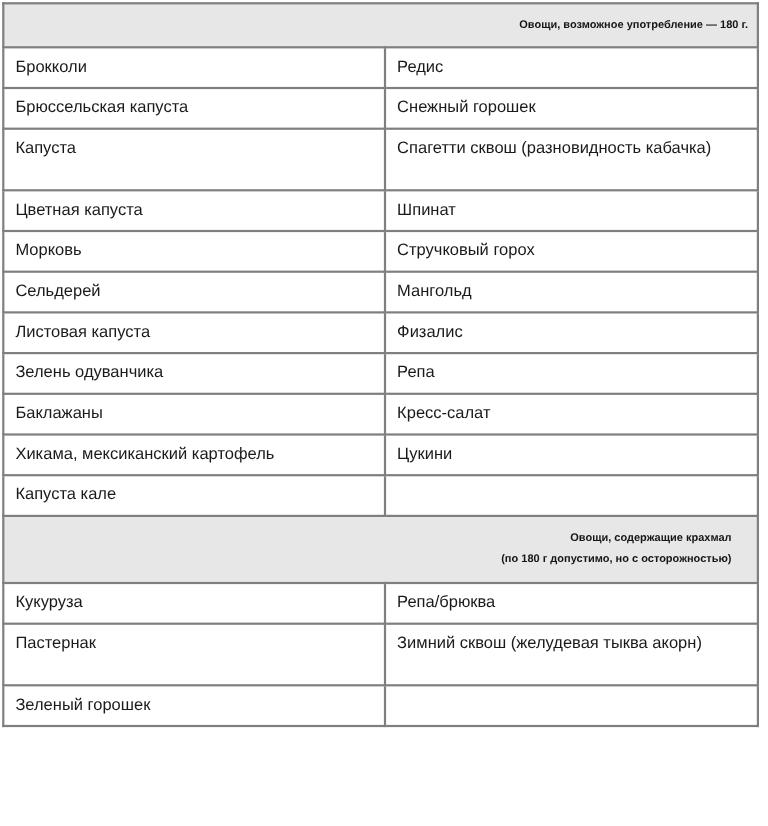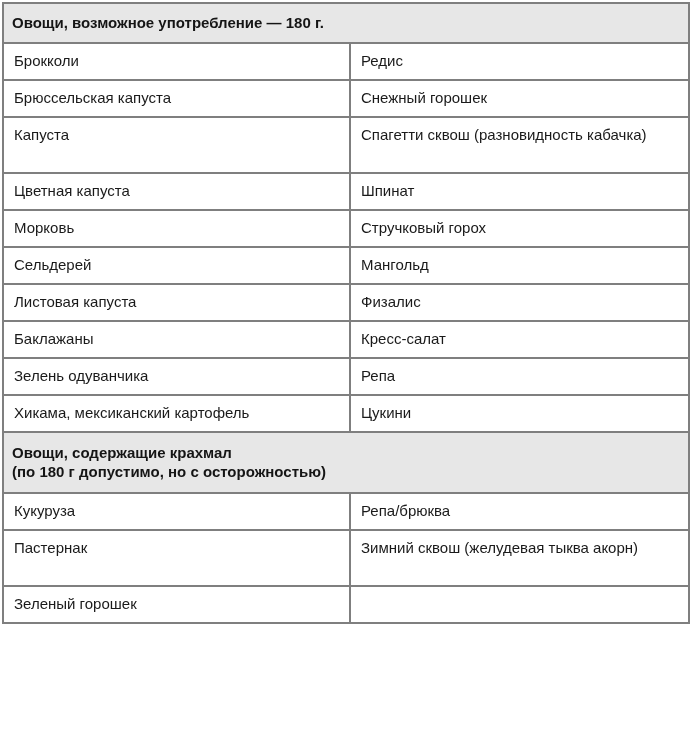--- a/index.html
+++ b/index.html
@@ -35,23 +35,23 @@
   table.veg-table td,
   table.veg-table th {
     border: 2px solid #7f7f7f;
     padding: 0;
     vertical-align: top;
   }
 
   
   tr.section-header th {
     background: #e7e7e7;
-    text-align: left;
+    text-align: right;
     font-weight: bold;
-    font-size: 15px;
+    font-size: 10px;
     line-height: 19px;
     padding: 9px 8px 10px 8px;
     color: #151515;
   }
   tr.section-header.two-line th {
     padding: 10px 23px 11px 8px;
   }
   .hdr-line {
     display: block;
     white-space: nowrap;
@@ -141,40 +141,48 @@
       <tr class="data-row">
         <td>
             <span class="cell-text">Листовая капуста</span>
           </td>
         <td>
             <span class="cell-text">Физалис</span>
           </td>
       </tr>
       <tr class="data-row">
         <td>
+            <span class="cell-text">Зелень одуванчика</span>
+          </td>
+        <td>
+            <span class="cell-text">Репа</span>
+          </td>
+      </tr>
+      <tr class="data-row">
+        <td>
             <span class="cell-text">Баклажаны</span>
           </td>
         <td>
             <span class="cell-text">Кресс-салат</span>
           </td>
       </tr>
       <tr class="data-row">
         <td>
-            <span class="cell-text">Зелень одуванчика</span>
-          </td>
-        <td>
-            <span class="cell-text">Репа</span>
-          </td>
-      </tr>
-      <tr class="data-row">
-        <td>
             <span class="cell-text">Хикама, мексиканский картофель</span>
           </td>
         <td>
             <span class="cell-text">Цукини</span>
+          </td>
+      </tr>
+      <tr class="data-row">
+        <td>
+            <span class="cell-text">Капуста кале</span>
+          </td>
+        <td>
+            <span class="cell-text"></span>
           </td>
       </tr>
 
       <tr class="section-header two-line">
         <th colspan="2">
           <span class="hdr-line">Овощи, содержащие крахмал</span>
           <span class="hdr-line">(по 180 г допустимо, но с осторожностью)</span>
         </th>
       </tr>
 

